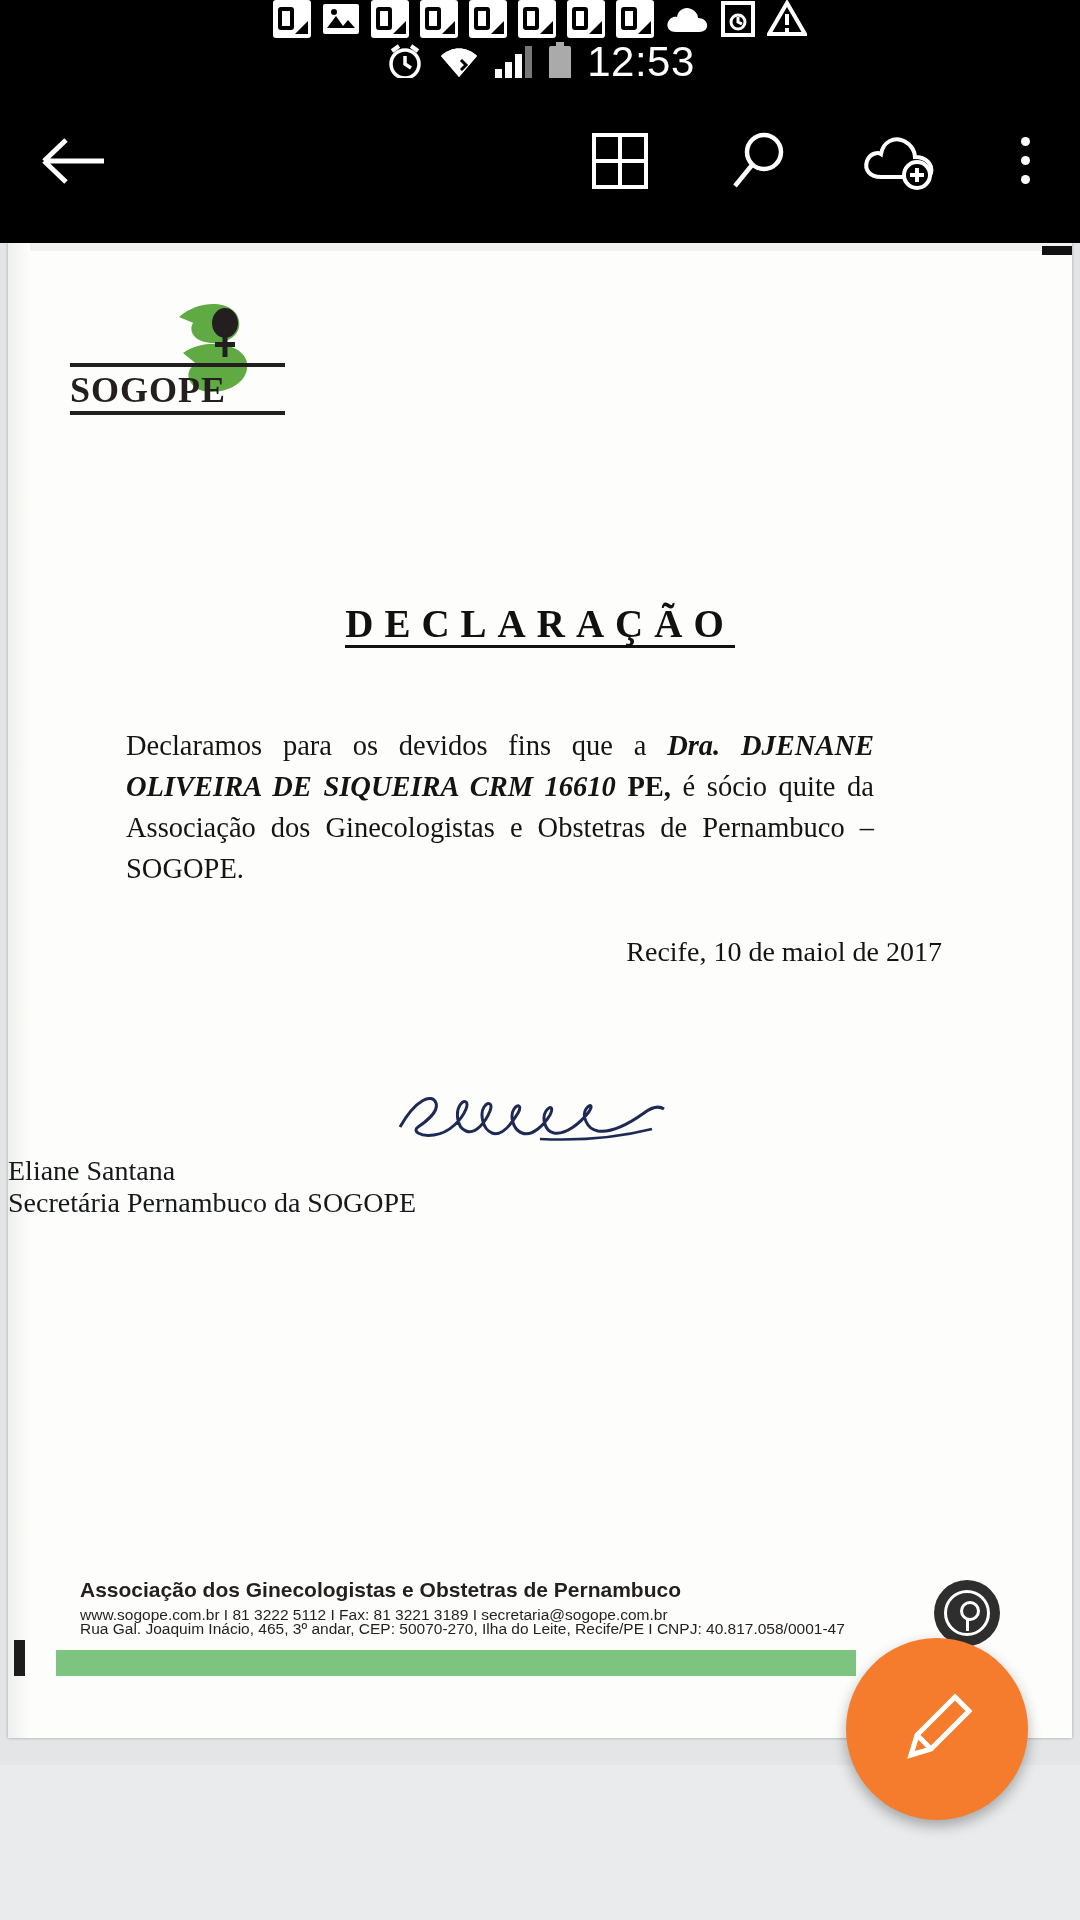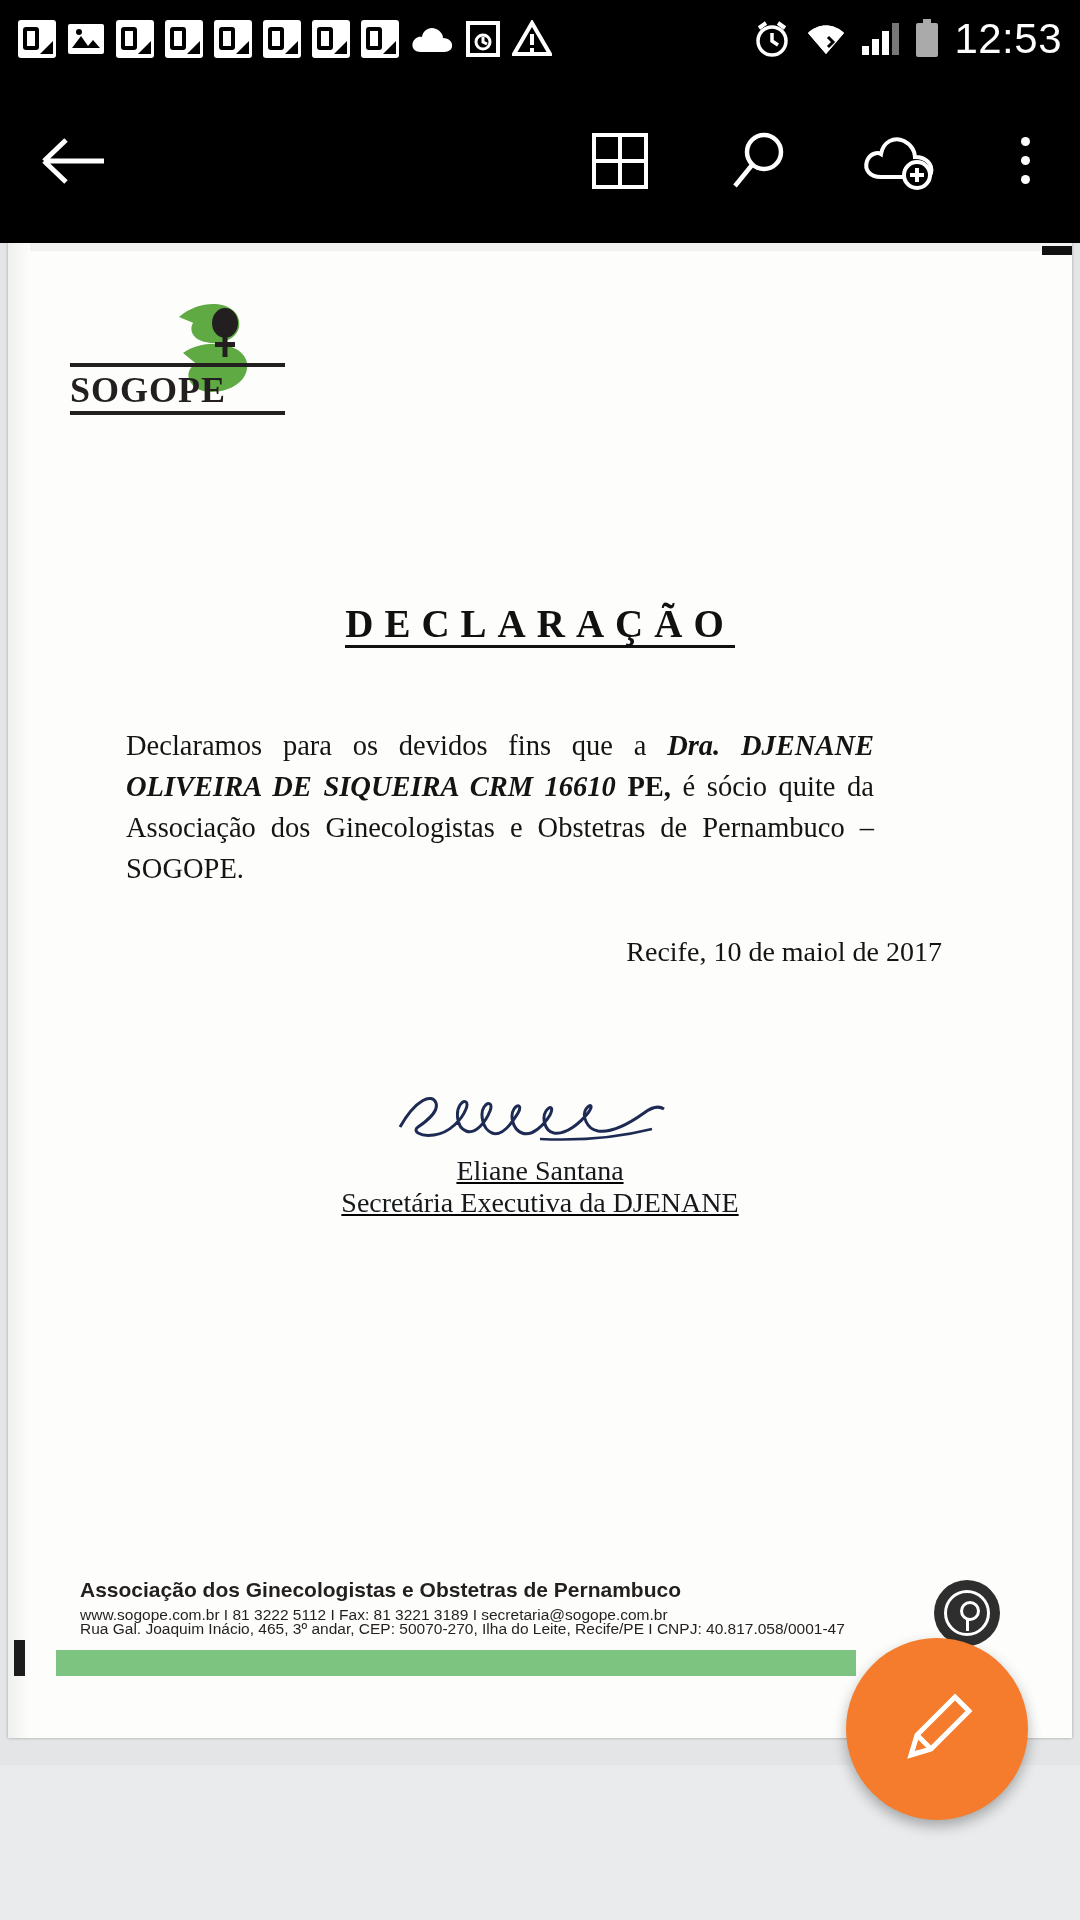--- a/index.html
+++ b/index.html
@@ -8,21 +8,21 @@
     background: #000;
     font-family: "Liberation Sans", sans-serif;
     overflow: hidden;
   }
   .screen { position: relative; width: 1080px; height: 1920px; background: #d9dbdc; }
 
   
   .statusbar {
     position: absolute; top: 0; left: 0; width: 1080px; height: 78px;
     background: #000; color: #fff;
-    display: flex; align-items: center; padding: 0 18px;
+    display: flex; align-items: center; padding: 0 18px; flex-direction: column;
   }
   .status-left { display: flex; align-items: center; gap: 11px; flex: 1; }
   .status-right { display: flex; align-items: center; gap: 14px; }
   .noti {
     width: 38px; height: 38px; background: #fff; color: #000;
     border-radius: 3px; position: relative; display: inline-block;
   }
   .noti .o {
     position: absolute; left: 5px; top: 7px; width: 16px; height: 23px;
     border: 4px solid #000; border-radius: 3px;
@@ -101,21 +101,21 @@
   .body-text b.iname { font-style: italic; font-weight: bold; }
   .body-text b.bname { font-weight: bold; }
 
   .place-date {
     position: absolute; top: 693px; right: 130px;
     font-family: "Liberation Serif", serif;
     font-size: 28px; color: #141414;
   }
 
   .sign-block {
-    position: absolute; top: 840px; left: 0; width: 100%; text-align: center; text-decoration: underline;
+    position: absolute; top: 840px; left: 0; width: 100%; 
   }
   .sign-svg { display: block; margin: 0 auto; }
   .sign-line-name {
     font-family: "Liberation Serif", serif; font-size: 28px; color: #16181c;
     margin-top: 2px;
   }
   .sign-line-role {
     font-family: "Liberation Serif", serif; font-size: 28px; color: #16181c;
   }
 
@@ -332,21 +332,21 @@
       </div>
 
       <div class="place-date">Recife, 10 de  maiol de 2017</div>
 
       <div class="sign-block">
         <svg class="sign-svg" width="300" height="70" viewBox="0 0 300 70">
           <path d="M10 44 C26 16 42 10 46 20 C49 29 34 40 28 44 C22 48 30 54 44 52 C60 50 72 36 76 26 C79 18 74 16 70 22 C66 28 66 44 76 48 C86 52 96 38 100 28 C103 20 98 18 94 24 C90 30 92 46 102 50 C112 54 122 40 128 30 C132 23 128 20 124 26 C120 32 122 46 132 50 C142 54 154 42 160 32 C164 24 160 22 156 28 C152 34 154 48 164 50 C176 52 190 40 198 30 C204 22 200 20 196 26 C192 32 196 46 208 48 C222 50 240 40 254 30 C262 24 268 22 274 26" fill="none" stroke="#1d2a54" stroke-width="3"></path>
           <path d="M150 56 C190 58 230 54 262 46" fill="none" stroke="#1d2a54" stroke-width="2.5"></path>
         </svg>
         <div class="sign-line-name">Eliane Santana</div>
-        <div class="sign-line-role">Secretária Executiva da DJENANE</div>
+        <div class="sign-line-role">Secretária Pernambuco da SOGOPE</div>
       </div>
 
       <div class="footer">
         <div class="footer-title">Associação dos Ginecologistas e Obstetras de Pernambuco</div>
         <div class="footer-l1">www.sogope.com.br  I  81 3222 5112  I  Fax: 81 3221 3189  I  secretaria@sogope.com.br</div>
         <div class="footer-l2">Rua Gal. Joaquim Inácio, 465,  3º andar,  CEP: 50070-270, Ilha do Leite, Recife/PE  I  CNPJ: 40.817.058/0001-47</div>
         <div class="seal">
             <span class="inner"></span>
           </div>
         <div class="green-bar"></div>

